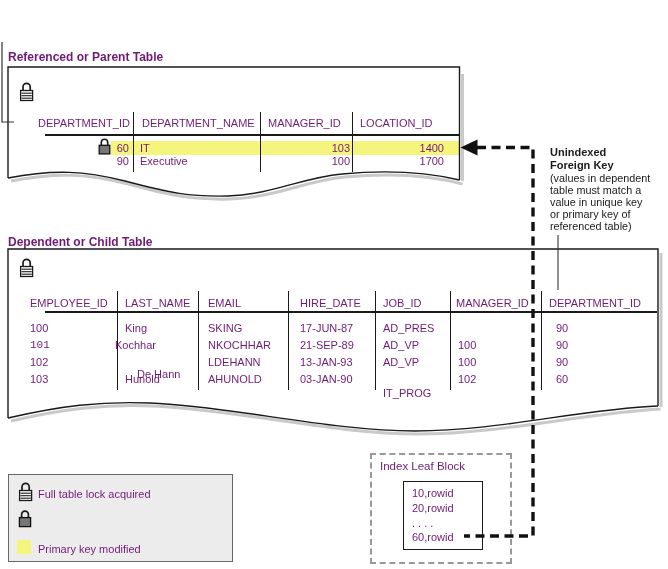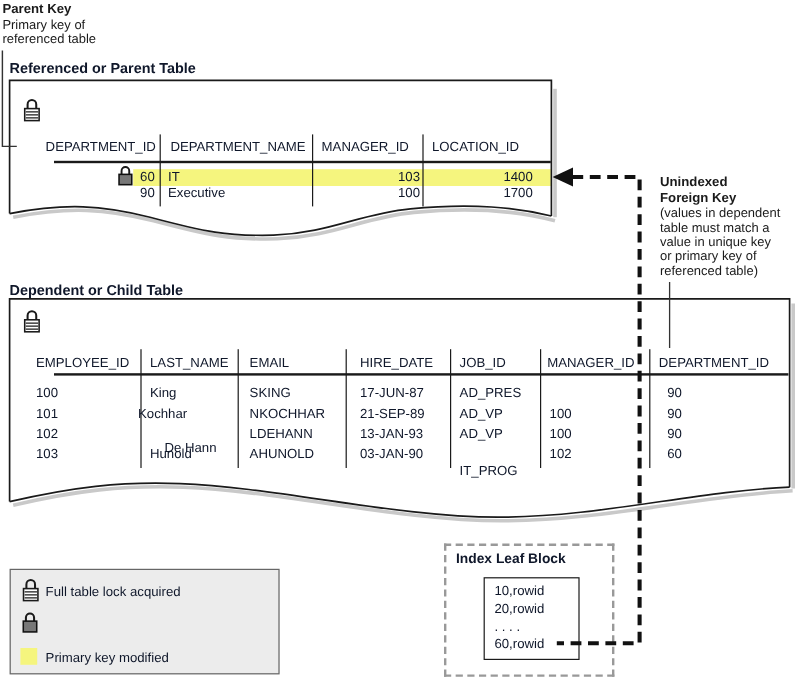--- a/index.html
+++ b/index.html
@@ -1,21 +1,21 @@
 <!DOCTYPE html>
 <html><head>
 <meta charset="utf-8">
 <style>
   html,body { margin:0; padding:0; background:#fff; }
   #canvas {
     position:relative; width:668px; height:569px; background:#fff;
     font-family:"Liberation Sans", sans-serif; color:#1a1a1a; overflow:hidden;
   }
-  .t { position:absolute; font-size:11px; line-height:1.1; white-space:nowrap; color:#0f172a; }
-  .b { font-weight:bold; }
+  .t { position:absolute; font-size:11px; line-height:1.1; white-space:nowrap; color:#701a75; }
+  .b { font-weight:normal; }
   .title { font-size:12.5px; font-weight:bold; }
   .section { font-size:12px; font-weight:bold; }
   .ra { text-align:right; }
   .vbar { position:absolute; width:1.3px; background:#1a1a1a; }
   .hrule { position:absolute; height:2.2px; background:#1a1a1a; }
   .note { position:absolute; }
   .note .nl { font-size:10.8px; line-height:12px; white-space:nowrap; }
   .note .nt { font-size:11px; line-height:13px; font-weight:bold; white-space:nowrap; }
   .overlay { position:absolute; left:0; top:0; z-index:6; pointer-events:none; }
   .lockpos { position:absolute; z-index:4; }
@@ -54,25 +54,20 @@
     <path d="M8,418 C60,406 100,401 150,403 C230,406 330,431 415,431 C500,431 580,409 658,406" fill="none" stroke="#1A1A1A" stroke-width="1.4"></path>
 
     <path d="M2,42 L2,122 L14,122" fill="none" stroke="#333" stroke-width="1.2"></path>
 
     <path d="M558,235 L558,290" stroke="#333" stroke-width="1.1" fill="none"></path>
 
     <path d="M477,147.5 L533,147.5 L533,536 L464,536" fill="none" stroke="#111" stroke-width="3.4" stroke-dasharray="9,5.5"></path>
     <polygon points="460.5,147.5 477.5,139.5 477.5,155.5" fill="#111"></polygon>
   </svg>
 
-  <div class="note layer3" style="left:2px; top:2px;">
-    <div class="nt">Parent Key</div>
-    <div class="nl">Primary key of</div>
-    <div class="nl">referenced table</div>
-  </div>
 
   <div class="t section layer3" style="left:8px; top:51px;">Referenced or Parent Table</div>
 
   <span class="lockpos" style="left:19px; top:81px;">
     <svg width="15" height="21" viewBox="0 0 15 21">
       <path d="M4,10 V6 a3.6,3.6 0 0 1 7.2,0 V10" fill="none" stroke="#1a1a1a" stroke-width="1.7"></path>
       <rect x="1.6" y="9.5" width="12" height="10" fill="#fff" stroke="#1a1a1a" stroke-width="1.3"></rect>
       <line x1="2.5" y1="12.2" x2="12.8" y2="12.2" stroke="#1a1a1a" stroke-width="1.1"></line>
       <line x1="2.5" y1="14.7" x2="12.8" y2="14.7" stroke="#1a1a1a" stroke-width="1.1"></line>
       <line x1="2.5" y1="17.2" x2="12.8" y2="17.2" stroke="#1a1a1a" stroke-width="1.1"></line>
@@ -147,21 +142,21 @@
   <div class="hrule layer2" style="left:45px; top:311px; width:612px;"></div>
 
   <div class="t layer3" style="left:30px; top:322px;">100</div>
   <div class="t layer3" style="left:125px; top:322px;">King</div>
   <div class="t layer3" style="left:208px; top:322px;">SKING</div>
   <div class="t layer3" style="left:300px; top:322px;">17-JUN-87</div>
   <div class="t layer3" style="left:383px; top:322px;">AD_PRES</div>
   <div class="t layer3" style="left:458px; top:322px;"></div>
   <div class="t layer3" style="left:556px; top:322px;">90</div>
 
-  <div class="t layer3" style="left:30px; top:339px;">101</div>
+  <div class="t layer3" style="left:30px; top:339px;font-family:Liberation Mono, monospace;">101</div>
   <div class="t layer3" style="left:115px; top:339px;">Kochhar</div>
   <div class="t layer3" style="left:208px; top:339px;">NKOCHHAR</div>
   <div class="t layer3" style="left:300px; top:339px;">21-SEP-89</div>
   <div class="t layer3" style="left:383px; top:339px;">AD_VP</div>
   <div class="t layer3" style="left:458px; top:339px;">100</div>
   <div class="t layer3" style="left:556px; top:339px;">90</div>
 
   <div class="t layer3" style="left:30px; top:356px;">102</div>
   <div class="t layer3" style="left:125px; top:368px;margin-left:12px;">De Hann</div>
   <div class="t layer3" style="left:208px; top:356px;">LDEHANN</div>

